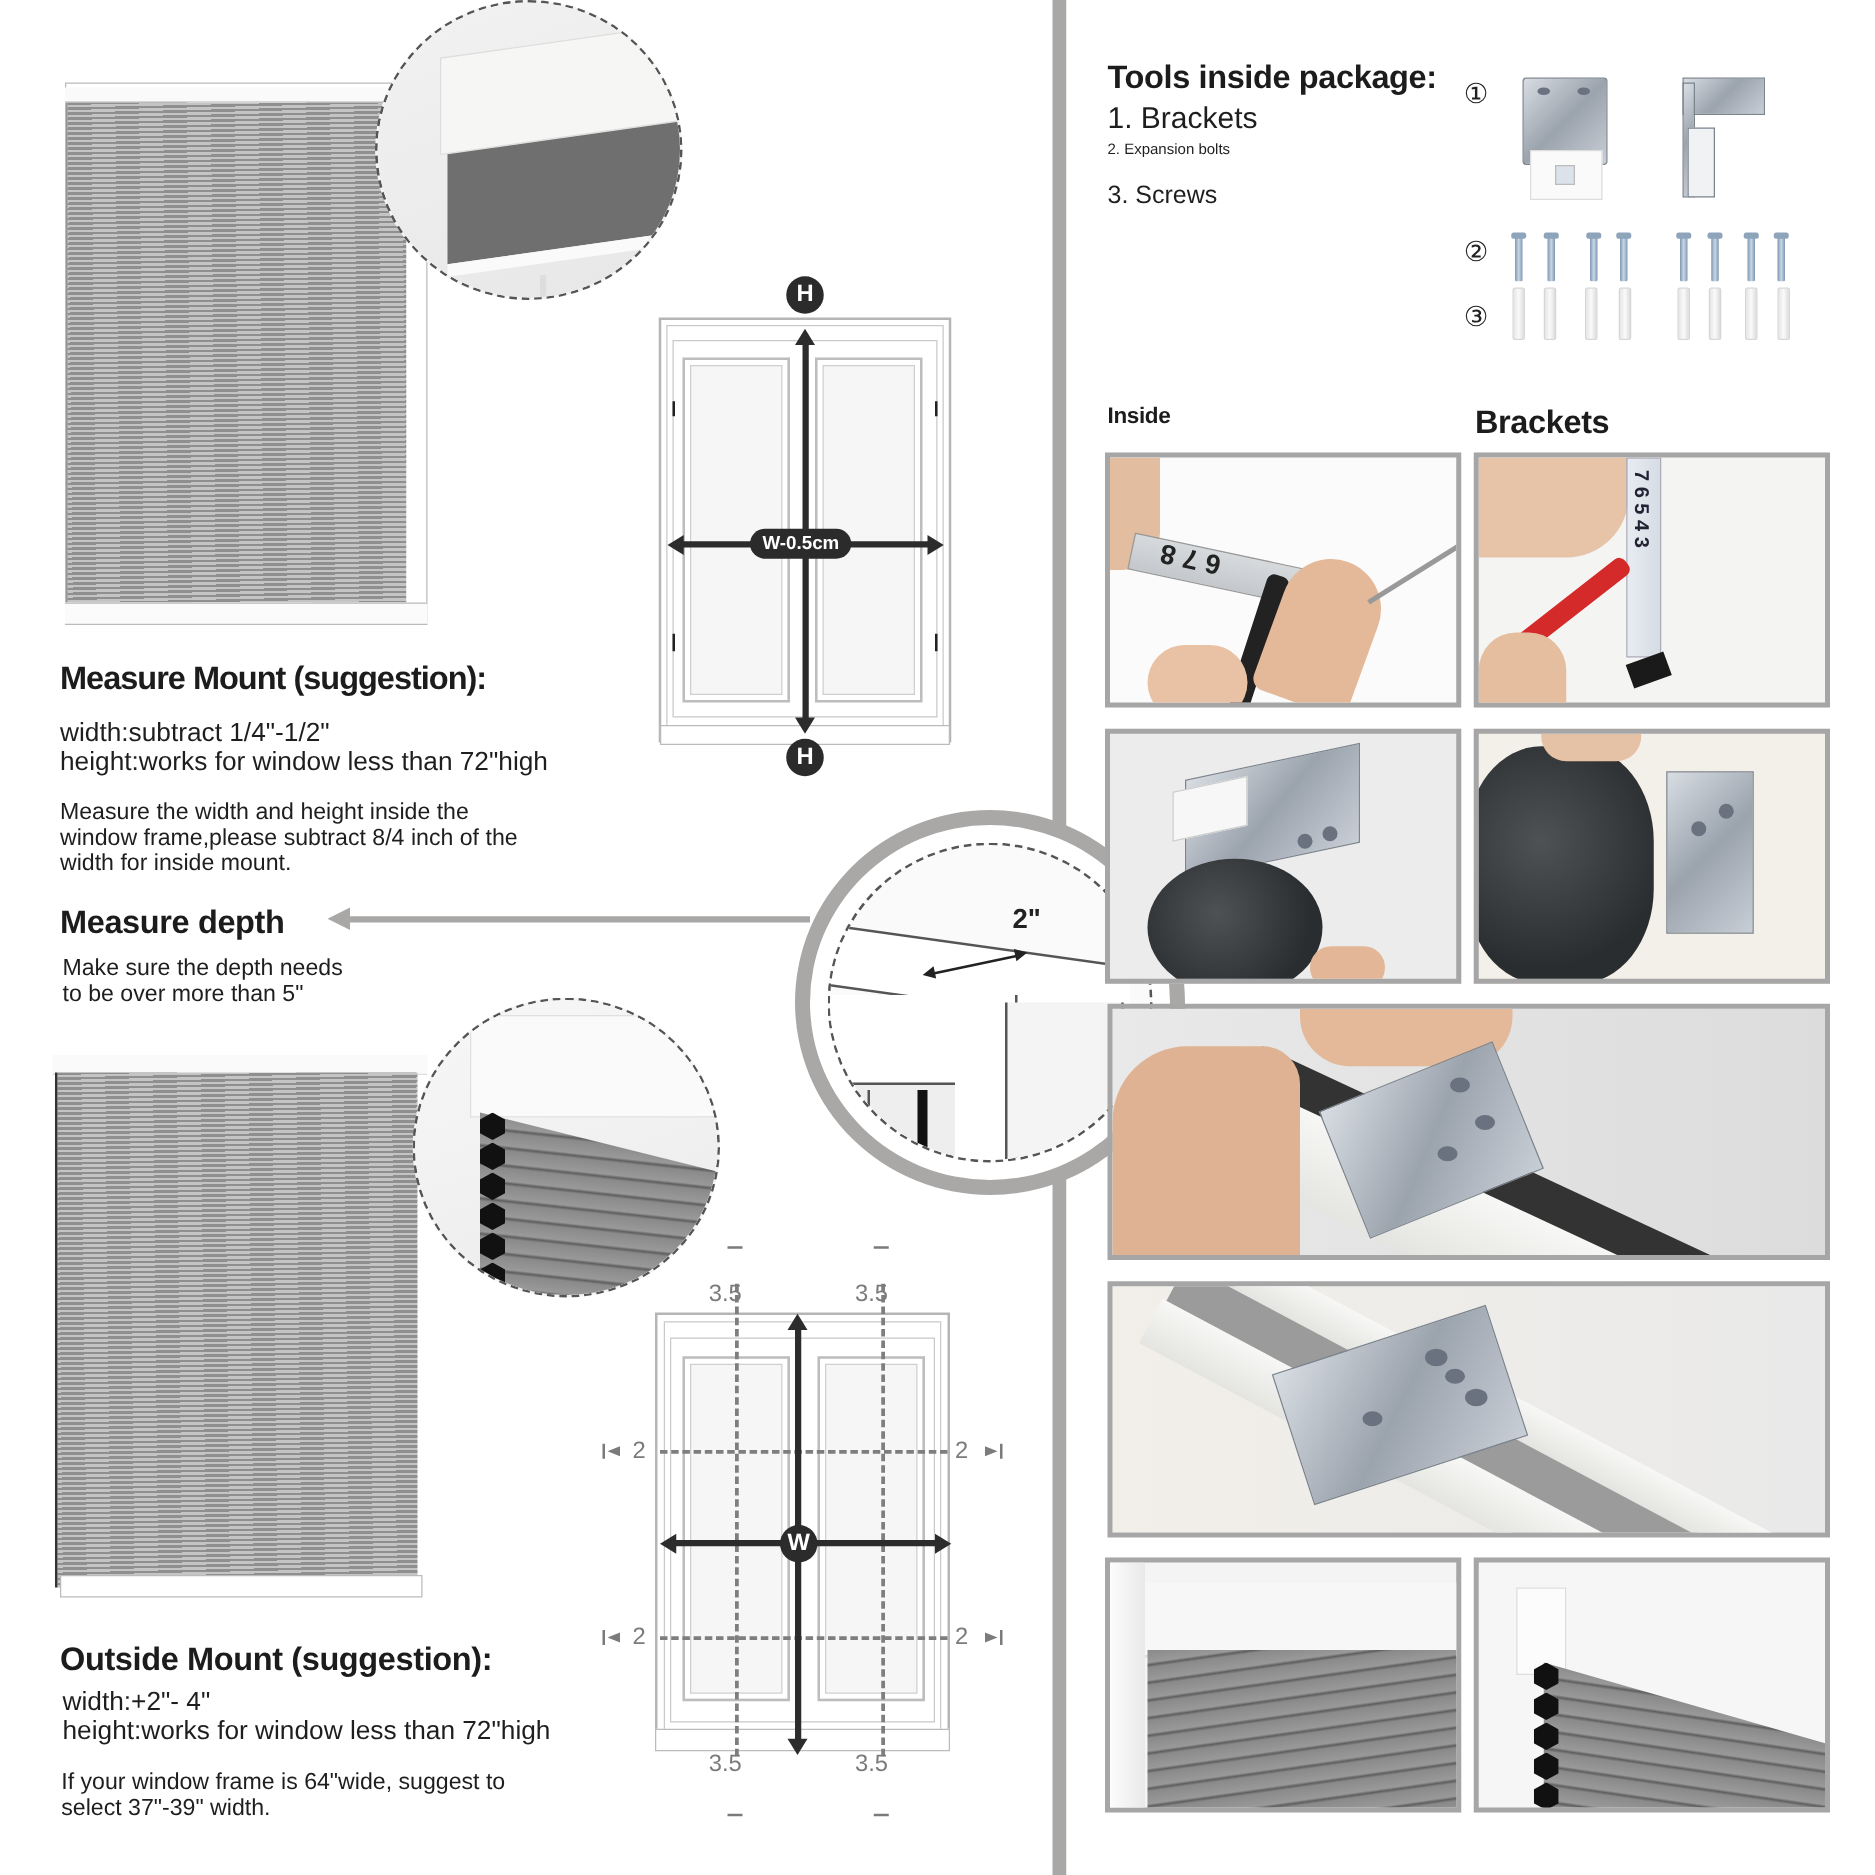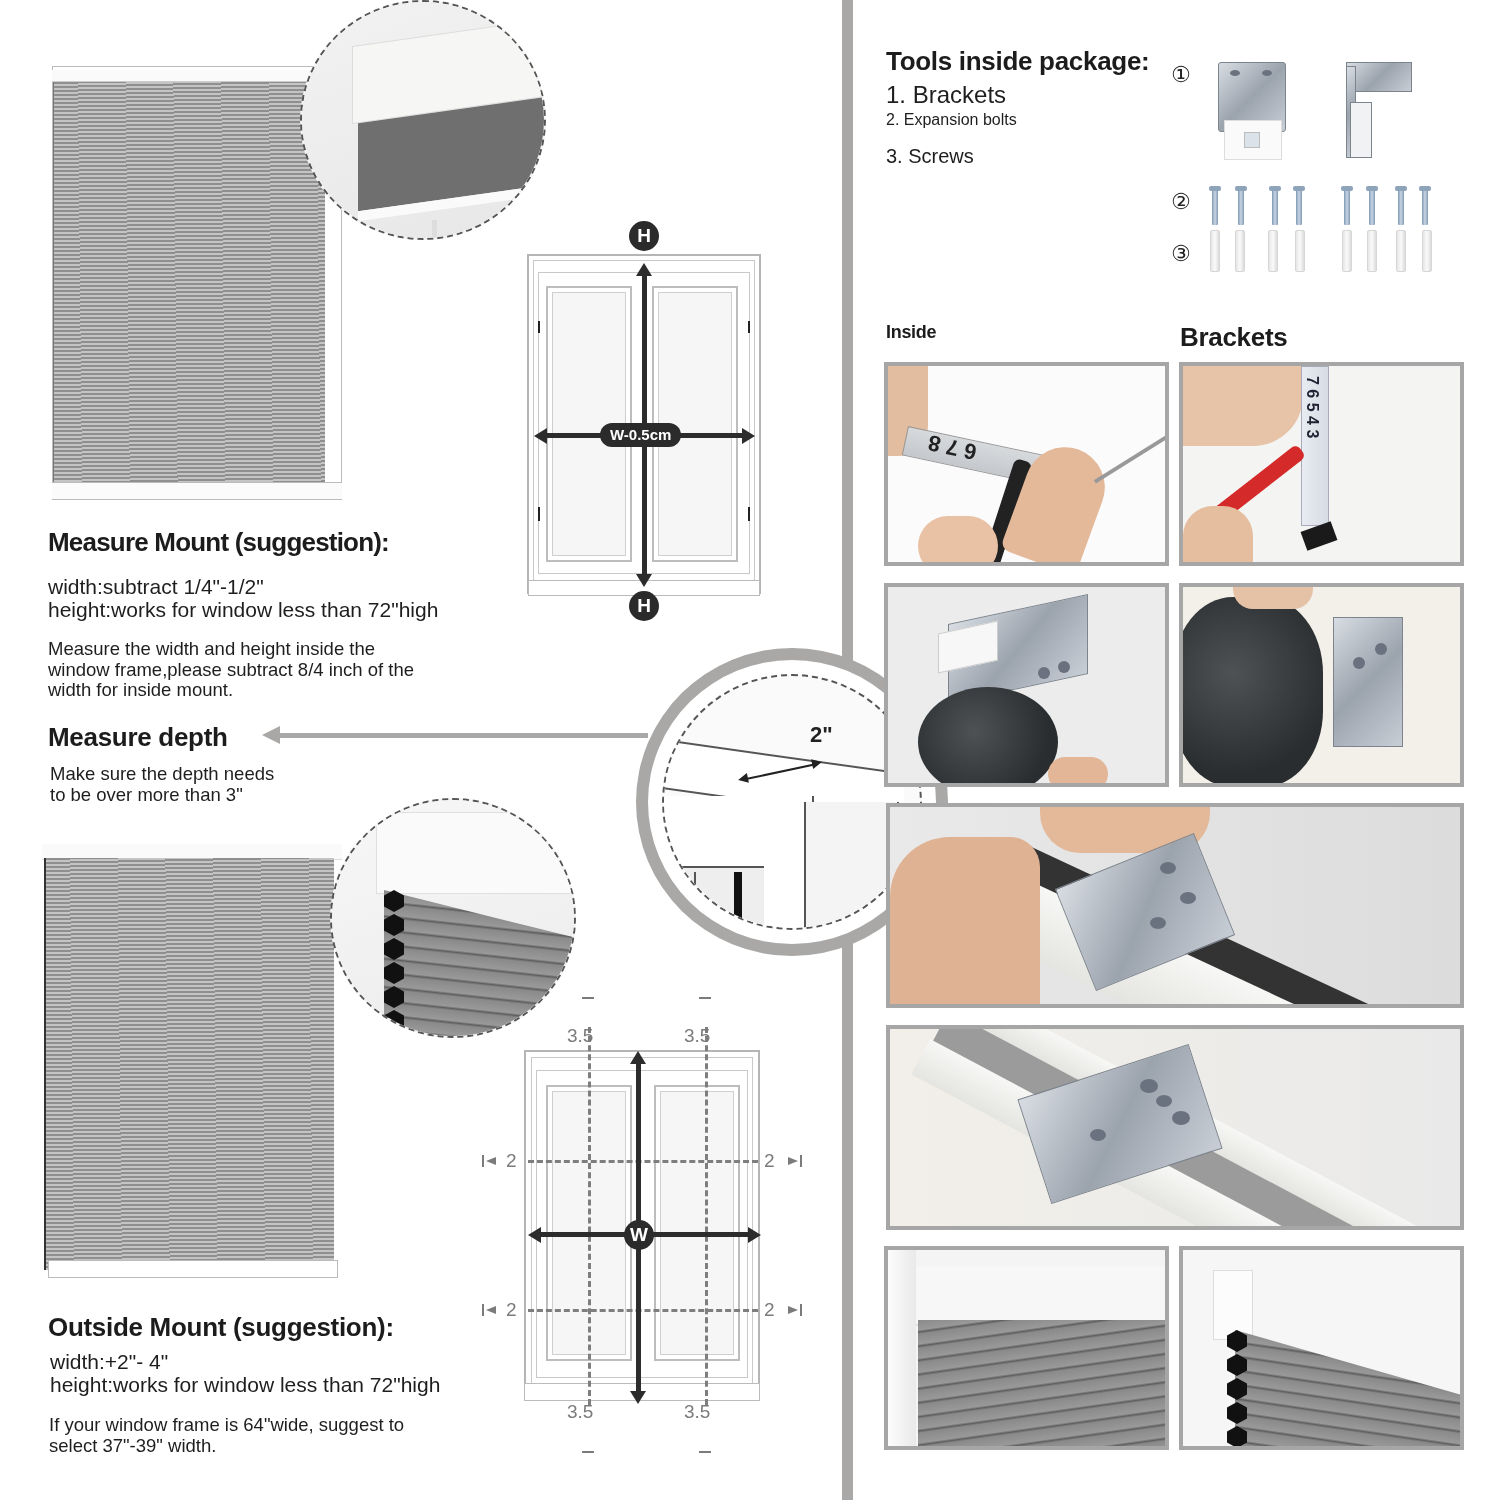--- a/index.html
+++ b/index.html
@@ -124,21 +124,21 @@
 
 <div class="abs h-bold h1" style="left:48px; top:527px; letter-spacing:-0.8px;">Measure Mount (suggestion):</div>
 <div class="abs body20" style="left:48px; top:575px;">width:subtract 1/4"-1/2"</div>
 <div class="abs body20" style="left:48px; top:598px;">height:works for window less than 72"high</div>
 <div class="abs body18 pre" style="left:48px; top:639px;">Measure the width and height inside the
 window frame,please subtract 8/4 inch of the
 width for inside mount.</div>
 
 <div class="abs h-bold h1" style="left:48px; top:722px;">Measure depth</div>
 <div class="abs body18 pre" style="left:50px; top:764px;">Make sure the depth needs
-to be over more than 3"</div>
+to be over more than 5"</div>
 
 <div class="abs" style="left:278px; top:733px; width:370px; height:5px; background:#a9a8a7;"></div>
 <div class="abs" style="left:262px; top:726px; width:0; height:0; border-top:9px solid transparent; border-bottom:9px solid transparent; border-right:18px solid #a9a8a7;"></div>
 
 <div class="abs circle-solid" style="left:636px; top:648px; width:312px; height:308px;">
   <div class="inner">
     <div class="abs" style="left:0; top:80px; width:240px; height:50px; border-top:2px solid #555; border-bottom:2px solid #555; transform:skewY(8deg); background:#fff;"></div>
     <div class="abs" style="left:0; top:120px; width:150px; height:160px; border-right:2px solid #555; background:#fff;"></div>
     <div class="abs" style="left:140px; top:126px; width:95px; height:150px; border-left:2px solid #555; border-right:2px solid #555; background:#f4f4f4;"></div>
     <div class="abs" style="left:0; top:190px; width:100px; height:90px; border-top:2px solid #555; background:#eee;"></div>
@@ -217,21 +217,21 @@
 </div>
 
 <div class="abs h-bold h1" style="left:48px; top:1312px;">Outside Mount (suggestion):</div>
 <div class="abs body20" style="left:50px; top:1350px;">width:+2"- 4"</div>
 <div class="abs body20" style="left:50px; top:1373px;">height:works for window less than 72"high</div>
 <div class="abs body18 pre" style="left:49px; top:1415px;">If your window frame is 64"wide, suggest to
 select 37"-39" width.</div>
 
 <div class="abs h-bold" style="left:886px; top:46px; font-size:26px;">Tools inside package:</div>
 <div class="abs body20" style="left:886px; top:84px; font-size:24px; line-height:21px;">1. Brackets</div>
-<div class="abs body20" style="left:886px; top:109px; font-size:16px; line-height:21px;">2. Expansion bolts</div>
+<div class="abs body20" style="left:886px; top:109px; font-size:12px; line-height:21px;">2. Expansion bolts</div>
 <div class="abs body20" style="left:886px; top:129px; font-size:20px; line-height:21px;margin-top:17px;">3. Screws</div>
 
 <div class="abs" style="left:1171px; top:62px; font-size:22px; color:#222;">①</div>
 <div class="abs" style="left:1171px; top:189px; font-size:22px; color:#222;">②</div>
 <div class="abs" style="left:1171px; top:241px; font-size:22px; color:#222;">③</div>
 
 <div class="abs" style="left:1214px; top:62px; width:76px; height:100px;">
   <div class="abs metal" style="left:4px; top:0; width:68px; height:70px; border-radius:3px;"></div>
   <div class="abs hole" style="left:16px; top:8px; width:10px; height:6px;"></div>
   <div class="abs hole" style="left:48px; top:8px; width:10px; height:6px;"></div>

